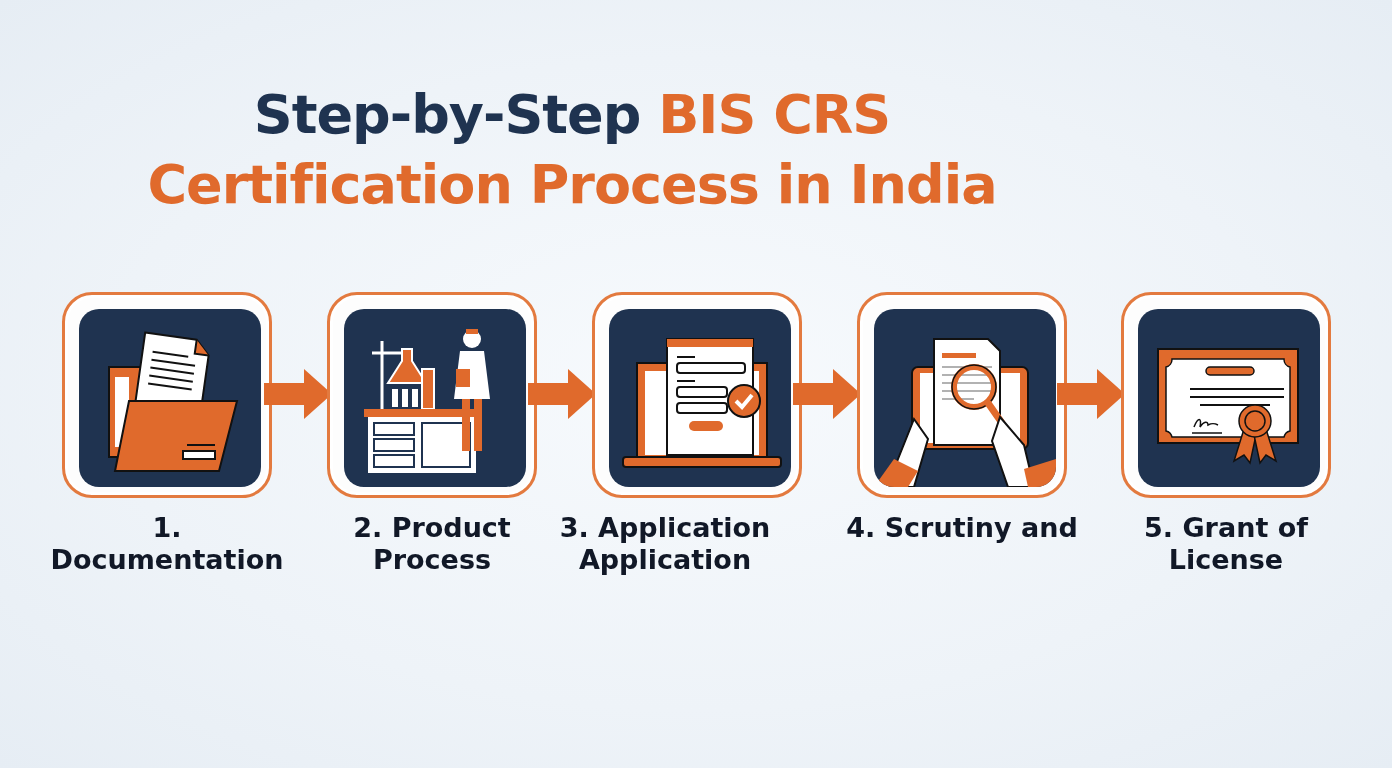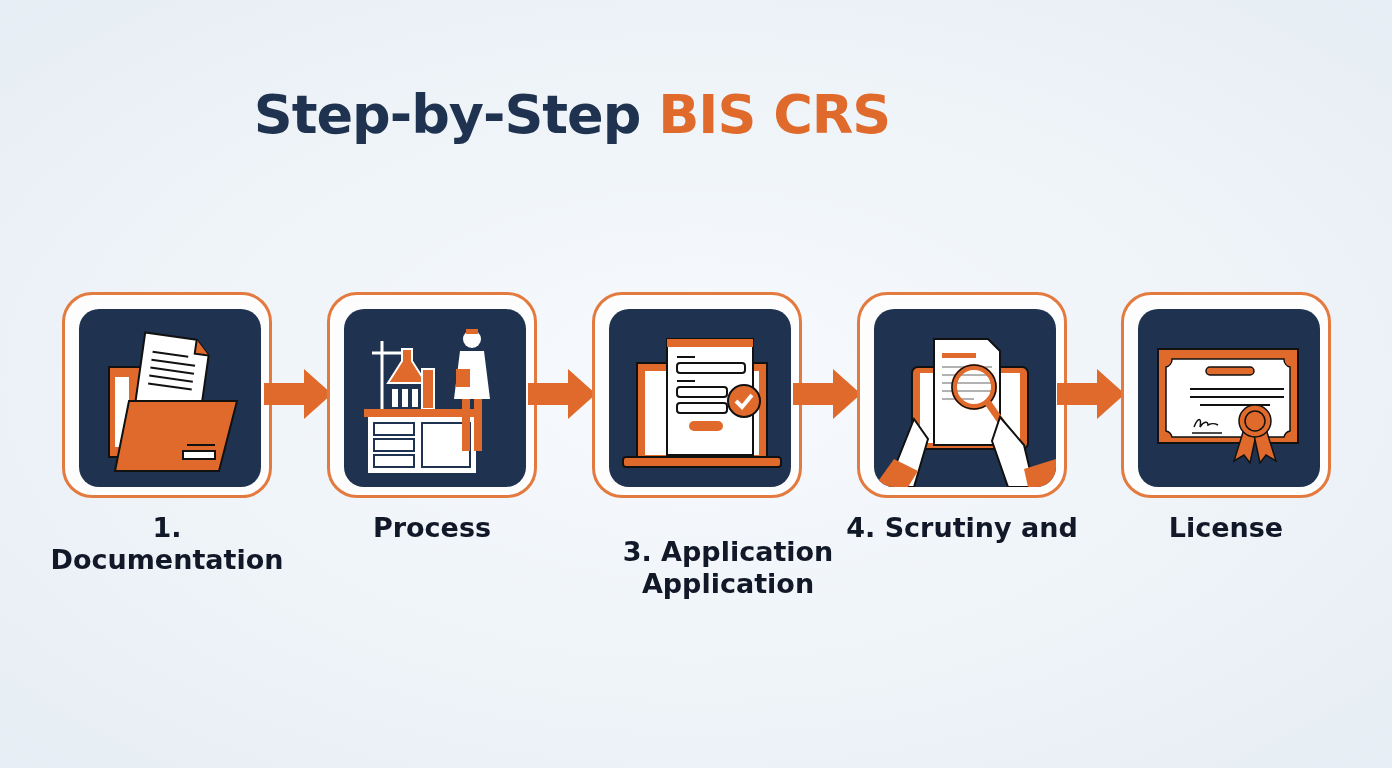--- a/index.html
+++ b/index.html
@@ -18,20 +18,21 @@
   .tile svg{position:absolute;left:0;top:0;}
   .arrow{position:absolute;top:369px;width:70px;height:50px;}
   .label{position:absolute;top:512px;width:260px;text-align:center;color:#111827;
     font-weight:bold;font-size:27px;line-height:32px;}
 </style>
 </head>
 <body>
 
 <div class="title">
   <span class="dark">Step-by-Step </span><span class="orange">BIS CRS</span><br>
+  <span class="orange">Certification Process in India</span>
 </div>
 
 <div class="step" style="left:62px;">
   <div class="frame">
     <div class="tile">
       <svg width="182" height="178" viewBox="0 0 182 178">
         <rect x="30" y="58" width="70" height="90" fill="#e06a2c" stroke="#111" stroke-width="2"></rect>
         <rect x="36" y="68" width="14" height="70" fill="#fff"></rect>
         <g transform="rotate(8 95 70)">
           <path d="M60 28 h52 l14 14 v60 h-66z" fill="#fff" stroke="#111" stroke-width="2"></path>
@@ -87,20 +88,21 @@
     </div>
   </div>
 </div>
 <div class="arrow" style="left:528px;">
   <svg width="70" height="50">
       <rect x="0" y="14" width="44" height="22" fill="#e06a2c"></rect>
       <polygon points="40,0 68,25 40,50" fill="#e06a2c"></polygon>
     </svg>
 </div>
 <div class="label" style="left:302px;">
+  <div>2. Product</div>
   <div>Process</div>
 </div>
 
 <div class="step" style="left:592px;">
   <div class="frame">
     <div class="tile">
       <svg width="182" height="178" viewBox="0 0 182 178">
         <rect x="28" y="54" width="130" height="94" fill="#e06a2c" stroke="#111" stroke-width="2"></rect>
         <rect x="36" y="62" width="114" height="84" fill="#fff"></rect>
         <rect x="14" y="148" width="158" height="10" rx="3" fill="#e06a2c" stroke="#111" stroke-width="2"></rect>
@@ -117,21 +119,21 @@
       </svg>
     </div>
   </div>
 </div>
 <div class="arrow" style="left:793px;">
   <svg width="70" height="50">
       <rect x="0" y="14" width="44" height="22" fill="#e06a2c"></rect>
       <polygon points="40,0 68,25 40,50" fill="#e06a2c"></polygon>
     </svg>
 </div>
-<div class="label" style="left:598px;margin-top:24px;">
+<div class="label" style="left:535px;">
   <div>3. Application</div>
   <div>Application</div>
 </div>
 
 <div class="step" style="left:857px;">
   <div class="frame">
     <div class="tile">
       <svg width="182" height="178" viewBox="0 0 182 178">
         <rect x="38" y="58" width="116" height="82" rx="6" fill="#e06a2c" stroke="#111" stroke-width="2"></rect>
         <rect x="46" y="64" width="100" height="70" fill="#fff"></rect>
@@ -177,14 +179,15 @@
         <line x1="54" y1="124" x2="84" y2="124" stroke="#111" stroke-width="1.5"></line>
         <polygon points="106,120 96,152 106,146 112,154 118,126" fill="#e06a2c" stroke="#111" stroke-width="1.5"></polygon>
         <polygon points="128,120 138,152 128,146 122,154 116,126" fill="#e06a2c" stroke="#111" stroke-width="1.5"></polygon>
         <circle cx="117" cy="112" r="16" fill="#e06a2c" stroke="#111" stroke-width="1.5"></circle>
         <circle cx="117" cy="112" r="10" fill="none" stroke="#111" stroke-width="1.5"></circle>
       </svg>
     </div>
   </div>
 </div>
 <div class="label" style="left:1096px;">
+  <div>5. Grant of</div>
   <div>License</div>
 </div>
 
 </body></html>

